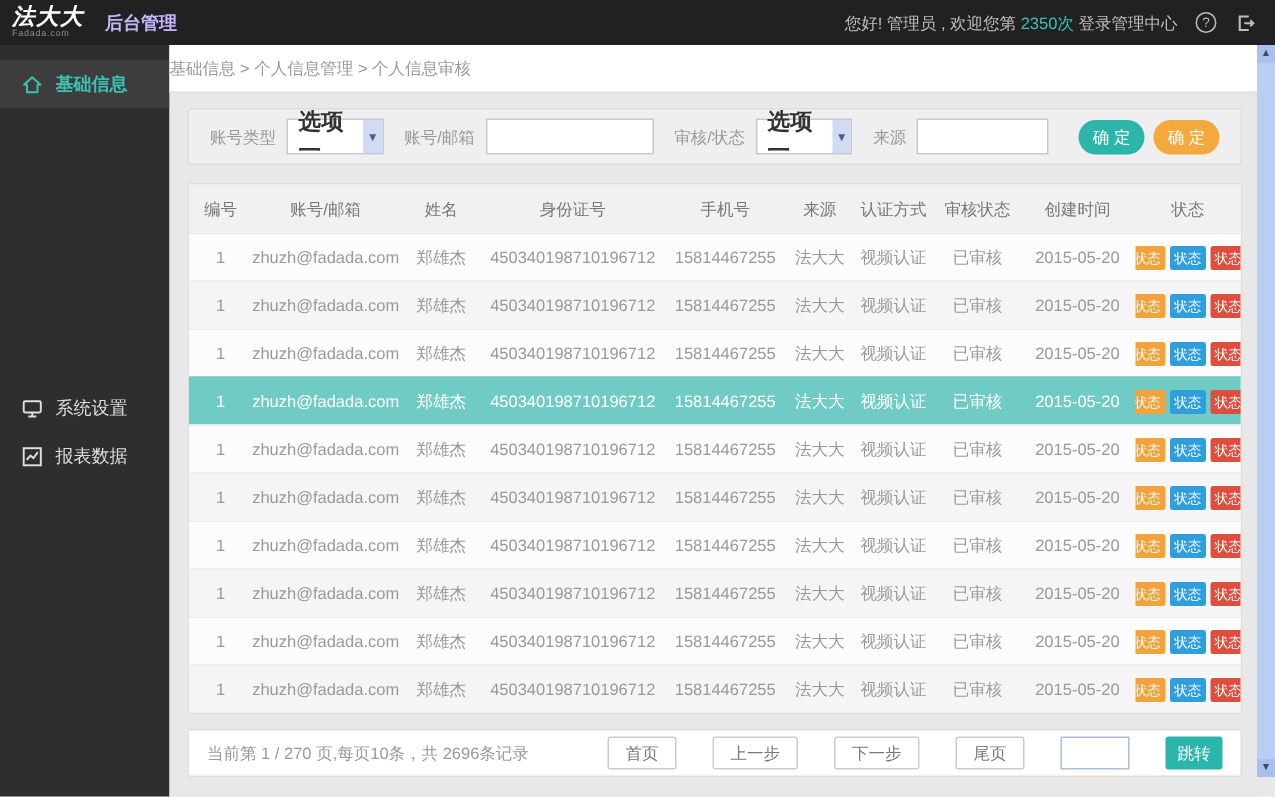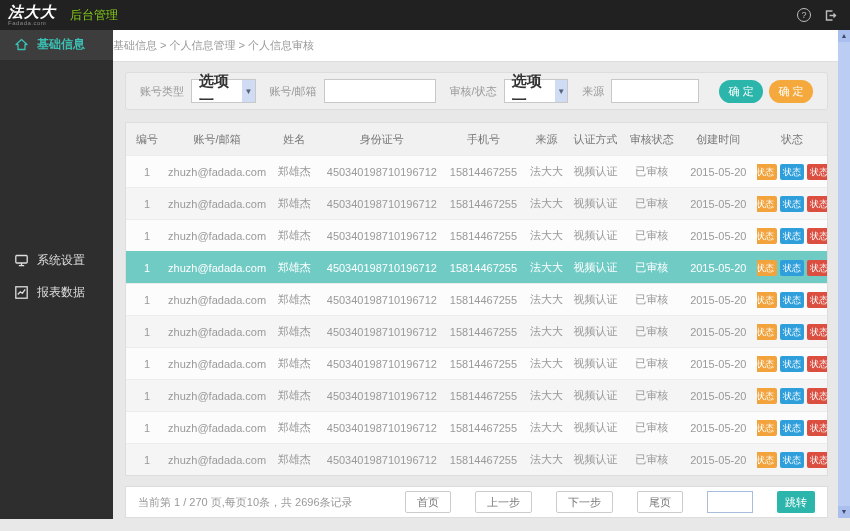--- a/index.html
+++ b/index.html
@@ -5,29 +5,29 @@
   *{margin:0;padding:0;box-sizing:border-box;}
   html,body{width:850px;height:531px;}
   body{font-family:"Liberation Sans","DejaVu Sans",sans-serif;background:#e8e8e8;position:relative;overflow:hidden;}
 
   
   .topbar{position:absolute;top:0;left:0;width:850px;height:30px;background:#212121;display:flex;align-items:center;justify-content:space-between;padding:0 12px 0 8px;z-index:6;}
   .logo-wrap{display:flex;align-items:center;}
   .logo{display:flex;flex-direction:column;line-height:1;margin-right:14px;}
   .logo-main{color:#fff;font-weight:bold;font-size:15px;letter-spacing:1px;font-style:italic;}
   .logo-sub{color:#8a8a8a;font-size:6px;margin-top:1px;letter-spacing:.5px;}
-  .app-title{color:#84cc16;font-size:12px;}
+  .app-title{color:#c4b5fd;font-size:12px;font-weight:bold;}
   .topbar-right{display:flex;align-items:center;gap:12px;}
   .welcome{color:#bdbdbd;font-size:11px;}
   .welcome .count{color:#3cc0b4;}
   .help-icon{width:14px;height:14px;border:1px solid #bdbdbd;border-radius:50%;color:#bdbdbd;font-size:9px;display:flex;align-items:center;justify-content:center;cursor:pointer;}
   .logout-icon{cursor:pointer;display:flex;}
 
   
-  .sidebar{position:absolute;top:18px;left:0;width:113px;height:501px;background:#2e2e2e;}
+  .sidebar{position:absolute;top:30px;left:0;width:113px;height:501px;background:#2e2e2e;}
   .side-item{display:flex;align-items:center;gap:8px;height:32px;padding-left:14px;font-size:12px;color:#dedede;cursor:pointer;}
   .side-item.active{background:#3d3d3d;color:#3cc0b4;font-weight:bold;margin-top:10px;}
   .side-spacer{height:184px;}
   .side-item svg{flex:0 0 auto;}
 
   
   .main{position:absolute;top:30px;left:113px;width:725px;height:501px;background:#e8e8e8;}
   .breadcrumb-bar{height:32px;background:#fff;border-bottom:1px solid #ddd;display:flex;align-items:center;padding-left:0;font-size:11px;color:#999;}
   .content{padding:10px 10px 0 12px;}
 
@@ -78,20 +78,21 @@
 
 <header class="topbar">
   <div class="logo-wrap">
     <div class="logo">
       <span class="logo-main">法大大</span>
       <span class="logo-sub">Fadada.com</span>
     </div>
     <span class="app-title">后台管理</span>
   </div>
   <div class="topbar-right">
+    <span class="welcome"><span>您好! 管理员 , 欢迎您第 </span><span class="count">2350次</span><span> 登录管理中心</span></span>
     <span class="help-icon">?</span>
     <span class="logout-icon">
       <svg width="15" height="15" viewBox="0 0 15 15">
           <path d="M9.5 3 H3.5 V12 H9.5 M6.5 7.5 H12.5 M10.5 5.5 L12.5 7.5 L10.5 9.5" fill="none" stroke="#bdbdbd" stroke-width="1.4"></path>
         </svg>
     </span>
   </div>
 </header>
 
 <aside class="sidebar">

